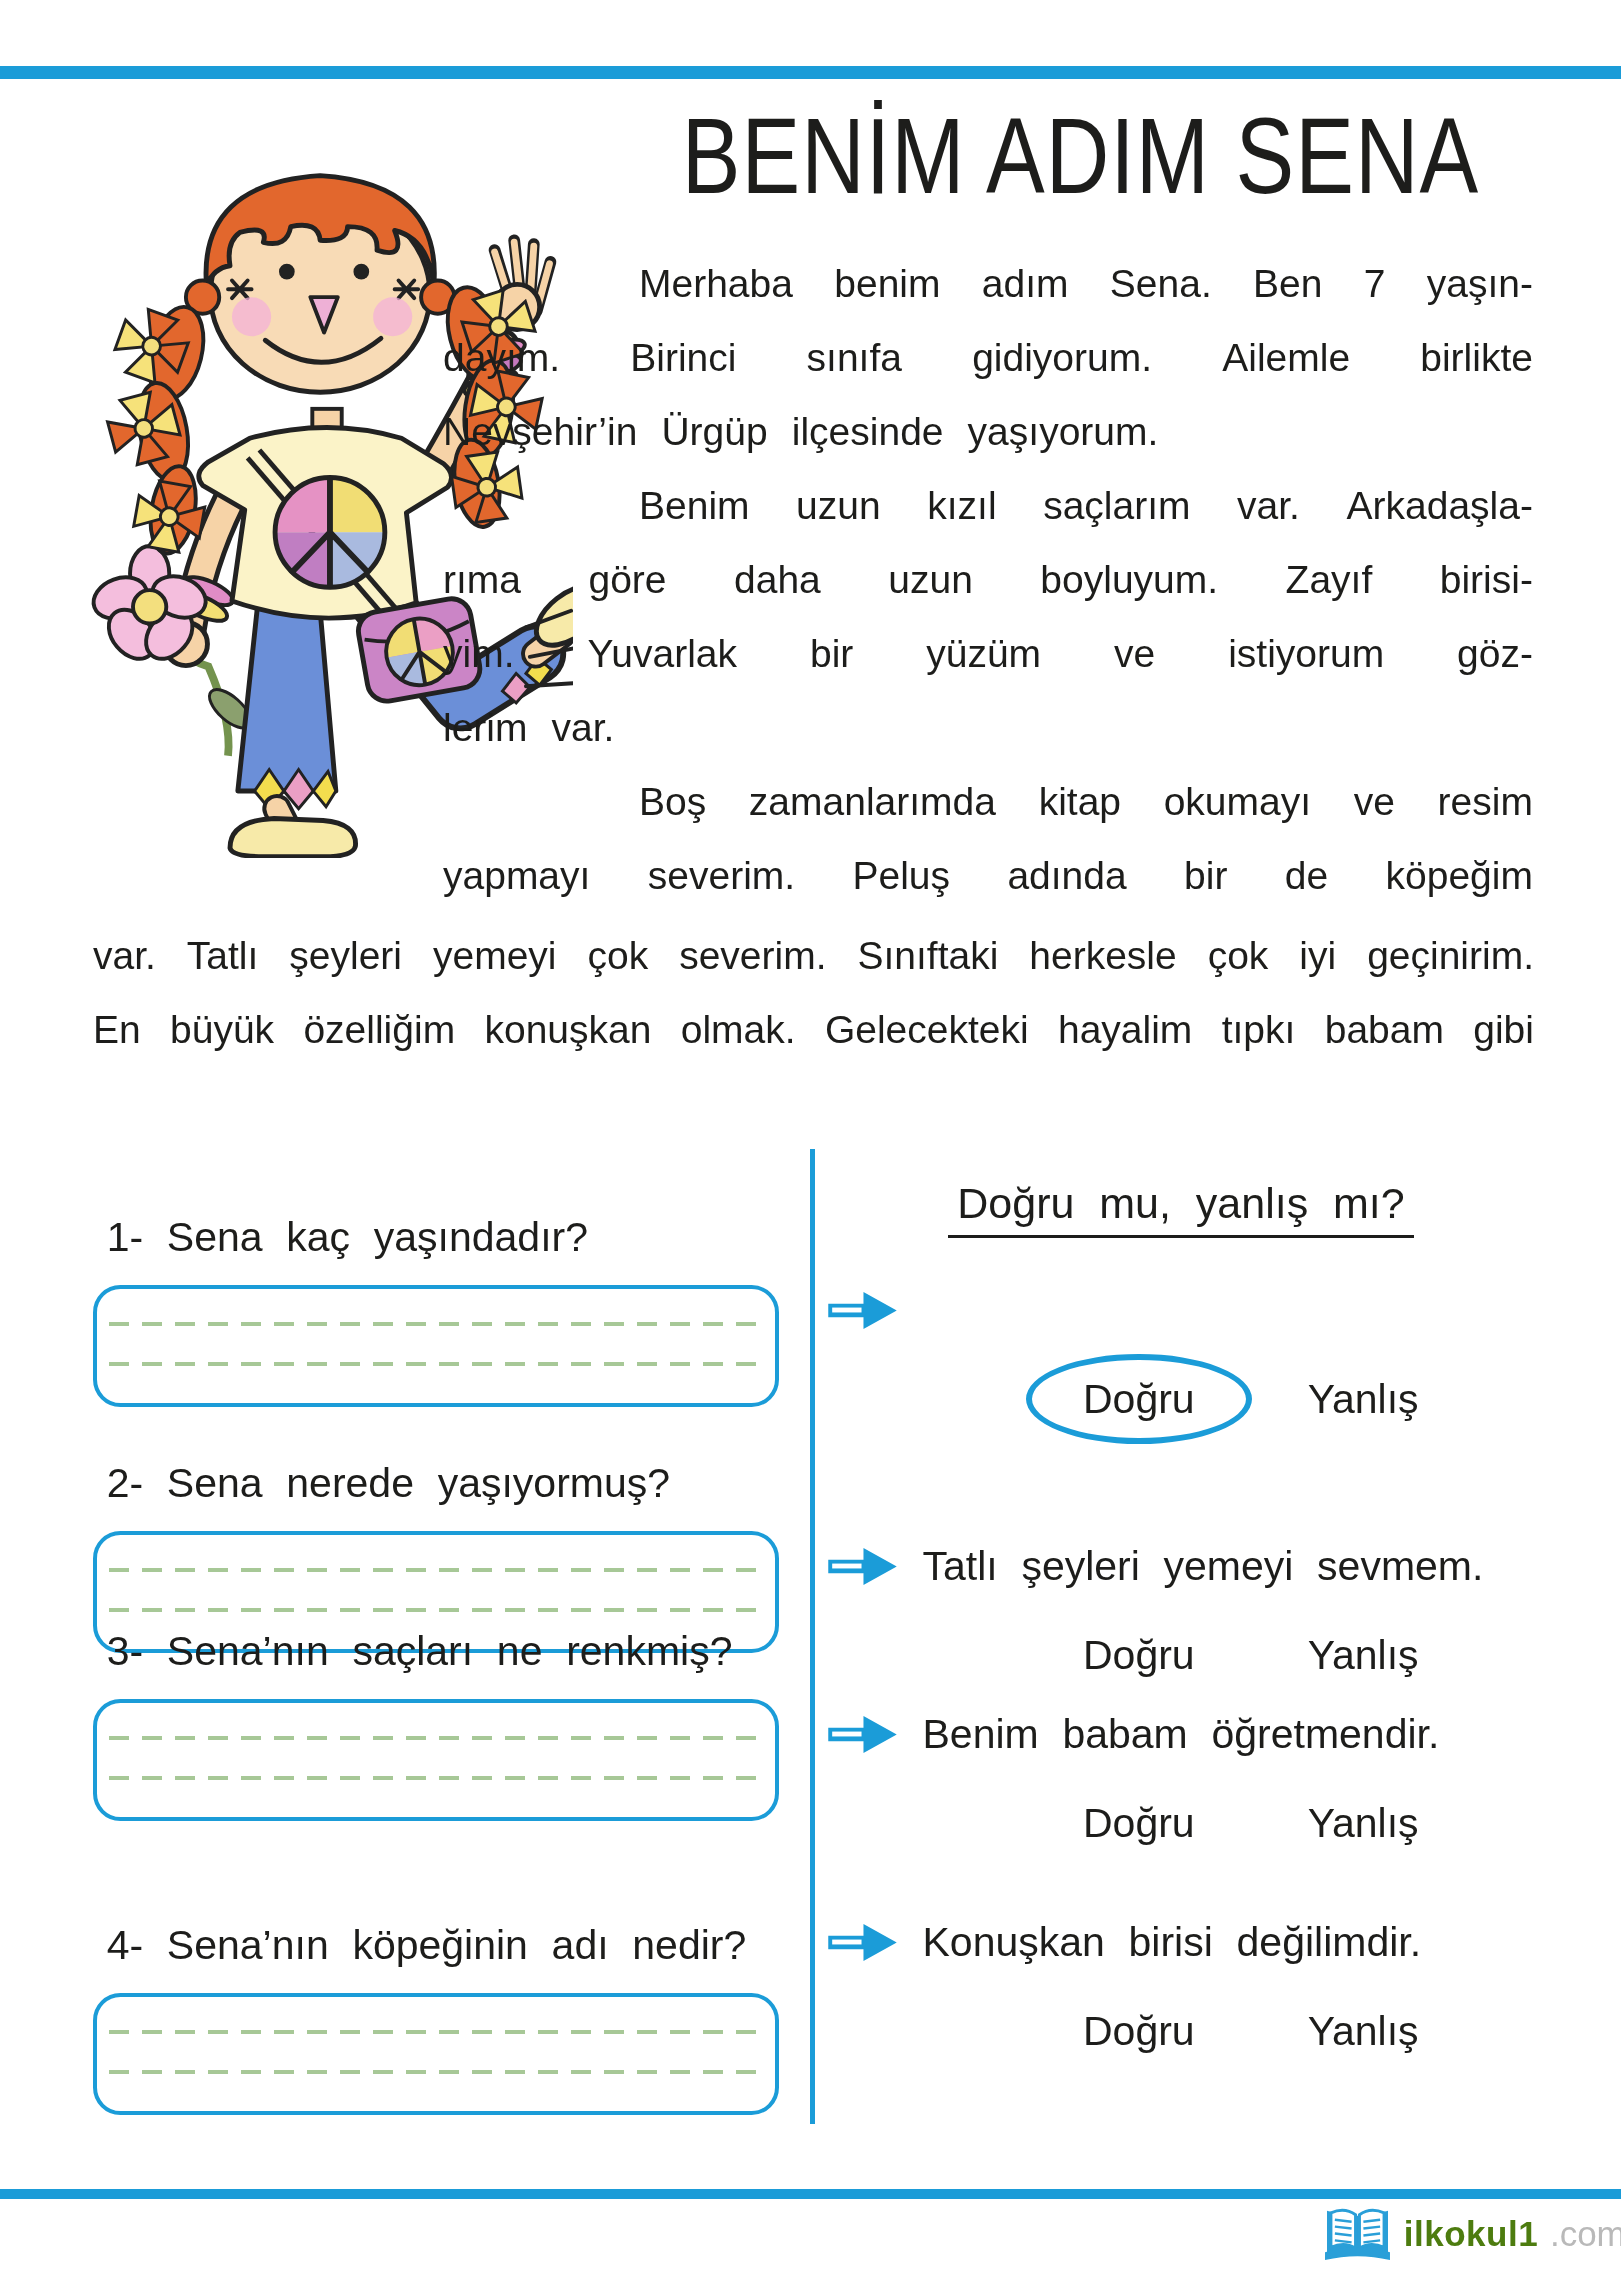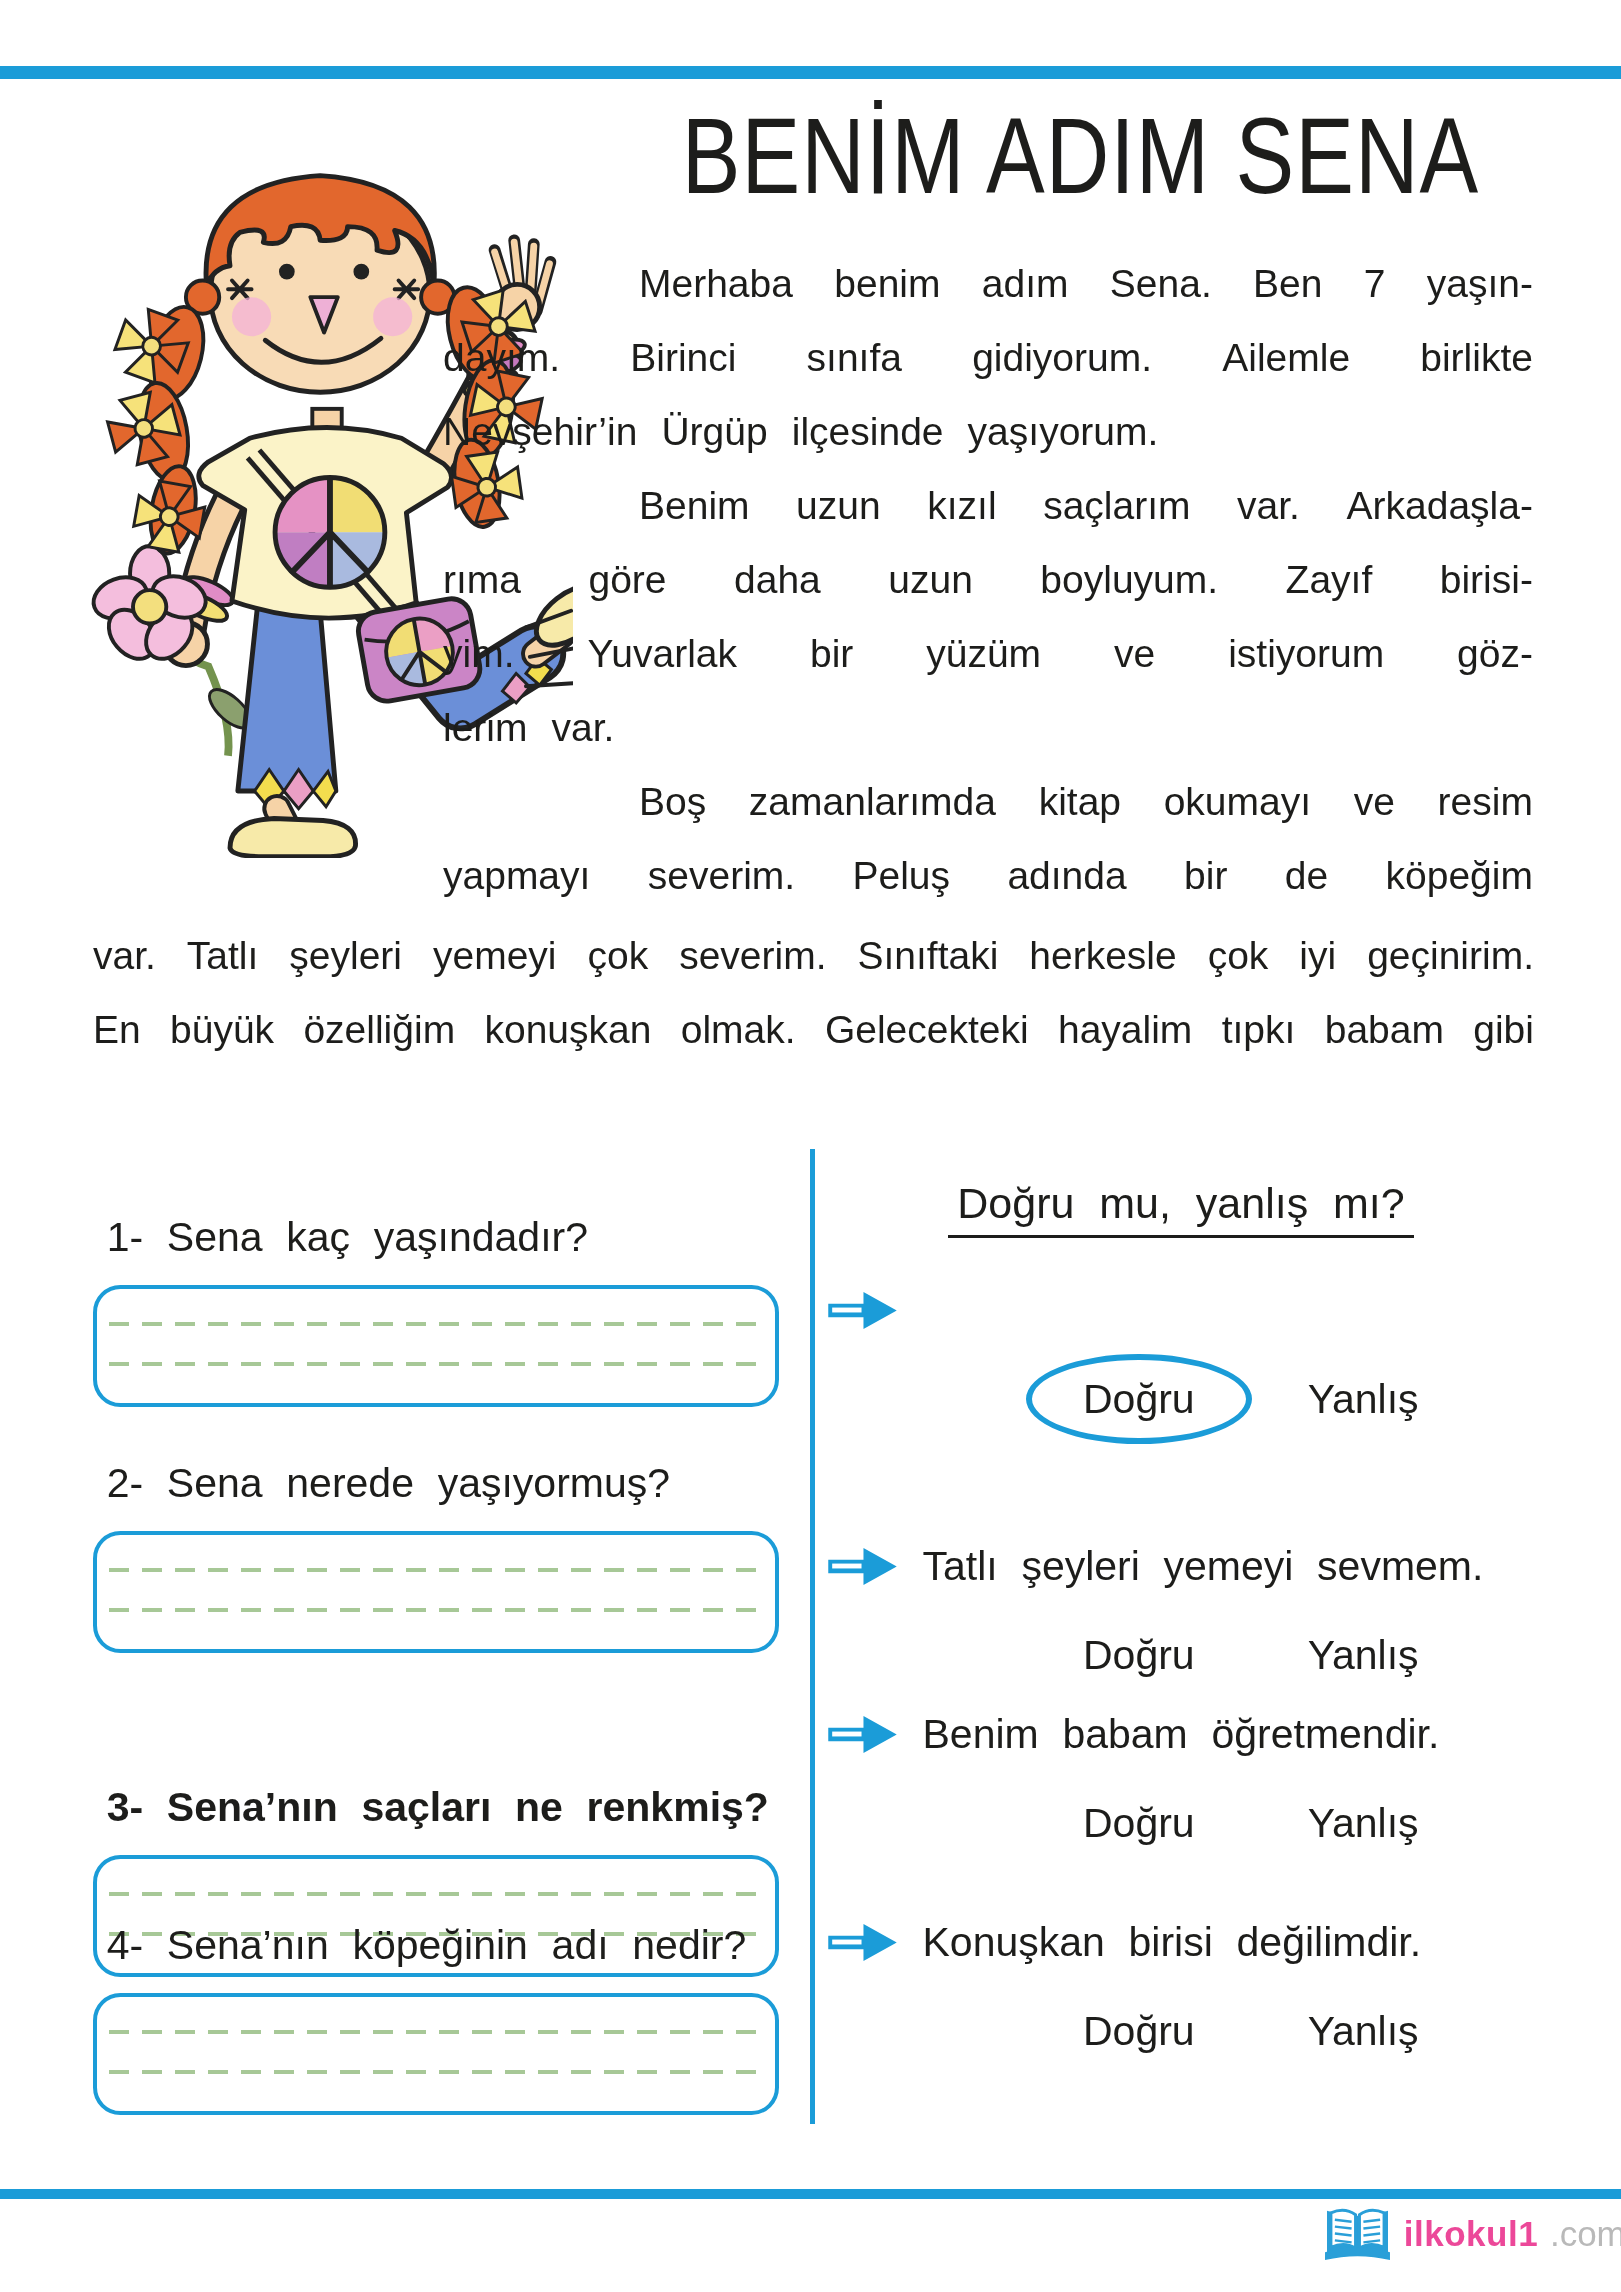--- a/index.html
+++ b/index.html
@@ -22,21 +22,21 @@
   #passA{left:443px;top:247px;width:1090px;}
   #passB{left:93px;top:919px;width:1441px;}
   .line{display:flex;justify-content:space-between;align-items:center;height:74px;white-space:pre;}
   .line.indent{padding-left:196px;}
   .line.no-just{justify-content:flex-start;word-spacing:.34em;}
 
   
   .question{position:absolute;left:93px;width:686px;}
   .question:nth-of-type(1){top:1208px;}
   .question:nth-of-type(2){top:1454px;}
-  .question:nth-of-type(3){top:1778px;font-weight:bold;}
+  .question:nth-of-type(3){top:1622px;}
   .question:nth-of-type(4){top:1916px;}
   .q-label{font-size:41px;line-height:59px;padding-left:13.7px;word-spacing:.3em;white-space:nowrap;}
   .answer-box{margin-top:17.6px;height:114px;border:4.9px solid #1b9cd8;border-radius:27.4px;
               position:relative;background:#fff;}
   .dash{position:absolute;left:11.8px;right:11.8px;height:4.9px;
         background:repeating-linear-gradient(90deg,#a7c897 0 19.6px,transparent 19.6px 33px);}
   .d1{top:33px}.d2{top:73px}
 
   
   #divider{position:absolute;left:810px;top:1149px;width:4.9px;height:975px;background:#1b9cd8;}
@@ -53,21 +53,21 @@
   .tf-row{display:flex;align-items:center;gap:25.5px;height:63px;}
   .tf-text{font-size:41px;word-spacing:.3em;white-space:nowrap;}
   .tf-opts{display:flex;gap:113px;padding-left:255px;margin-top:25.5px;height:63px;align-items:center;}
   .opt-wrap{position:relative;display:inline-block;}
   .opt{font-size:41px;word-spacing:.3em;}
   .circle{position:absolute;left:-57px;right:-57px;top:-21.6px;bottom:-21.6px;
           border:6.9px solid #1b9cd8;border-radius:50%;pointer-events:none;}
 
   
   #footer{position:absolute;left:1323px;top:2203px;display:flex;align-items:center;gap:11.8px;}
-  .brand{font-size:35px;font-weight:700;color:#ec4899;letter-spacing:0.5px;}
+  .brand{font-size:35px;font-weight:700;color:#4d7c0f;letter-spacing:0.5px;}
   .suffix{font-size:35px;font-weight:400;color:#b9b9b9;}
 </style>
 </head>
 <body>
 
 <div class="page">
 
   <div id="topbar" class="bar"></div>
 
   <svg id="illu" viewBox="0 0 500 780">

